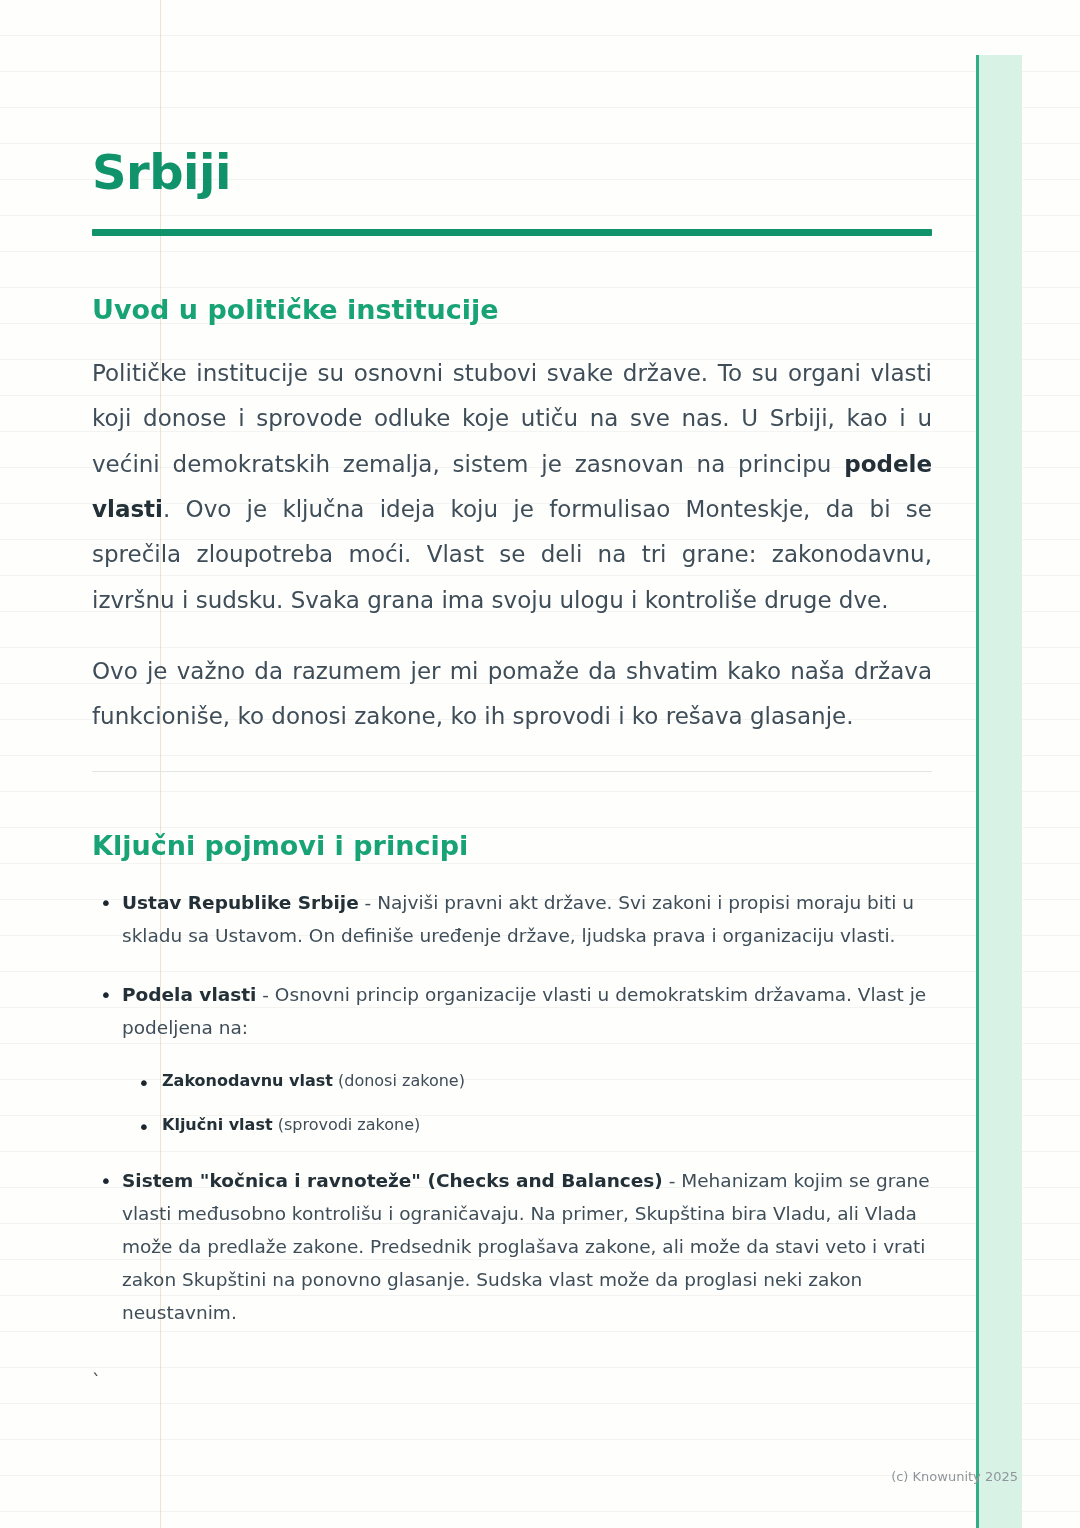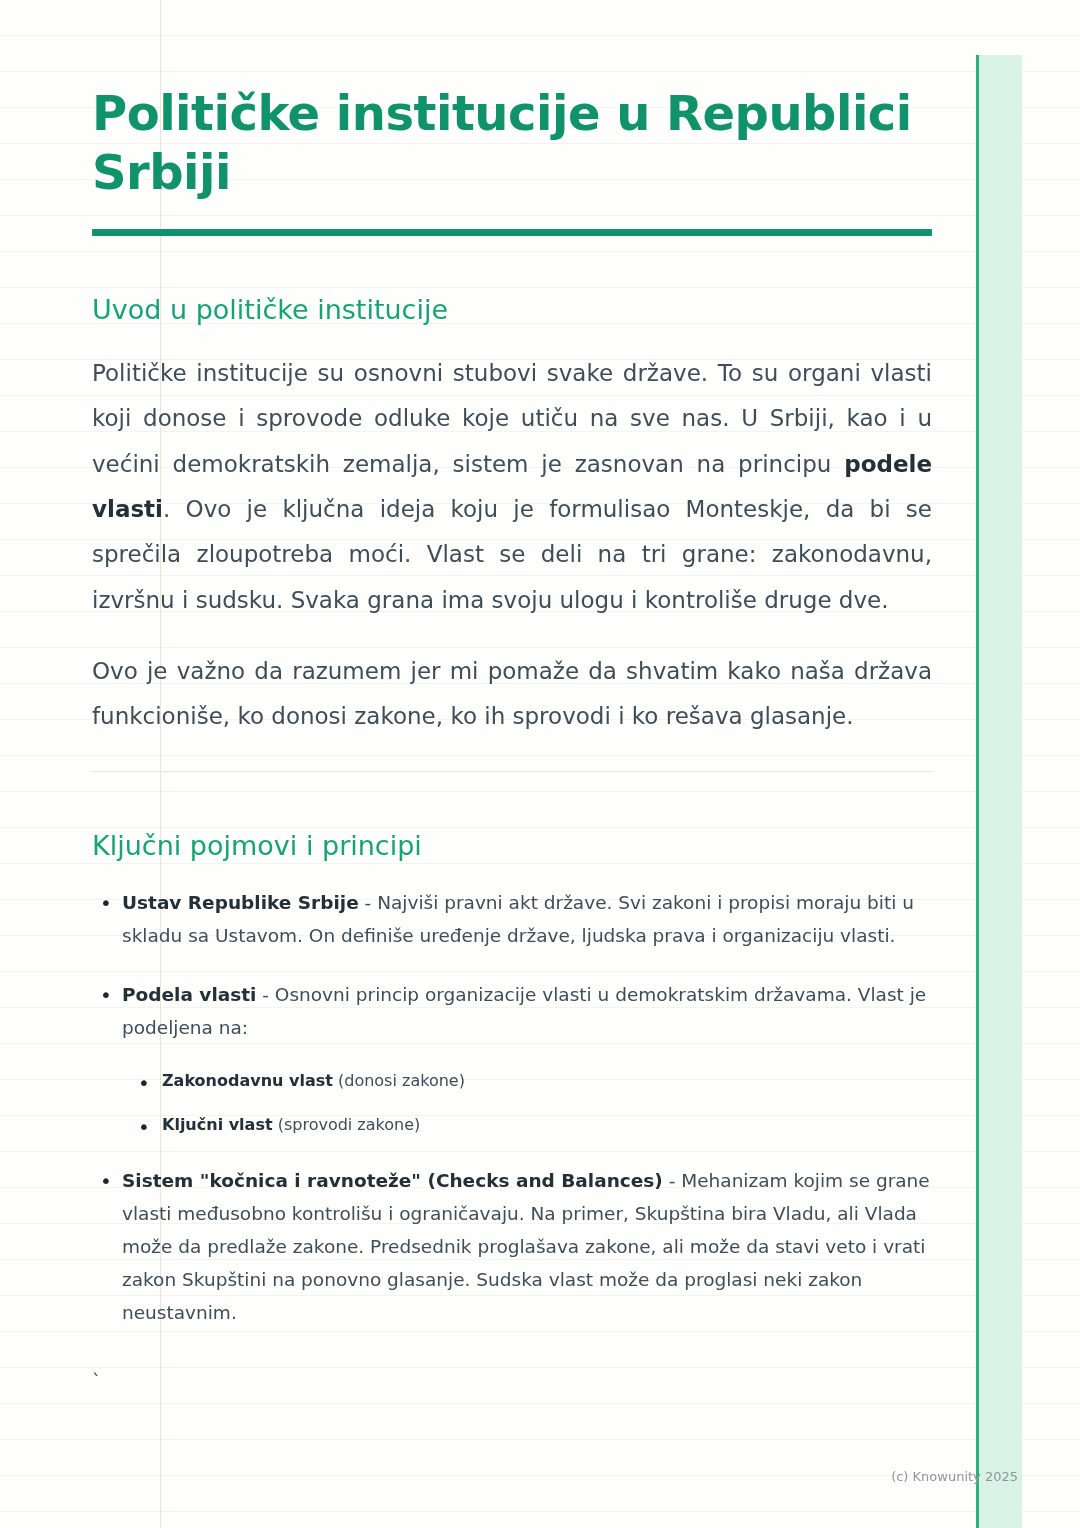--- a/index.html
+++ b/index.html
@@ -48,21 +48,21 @@
   }
   .title-rule {
     margin-top: 28px;
     height: 7px;
     width: 100%;
     background: #10926a;
     border-radius: 1px;
   }
   h2.section-heading {
     font-size: 27px;
-    font-weight: 400;
+    font-weight: 700;
     color: #18a377;
     margin-top: 58px;
     margin-bottom: 26px;
   }
   p.body-par {
     font-size: 23px;
     line-height: 1.97;
     text-align: justify;
     color: #3e4d58;
     margin-bottom: 26px;
@@ -122,21 +122,21 @@
 </style>
 </head>
 <body>
 
 <div class="page">
   <div class="margin-line"></div>
   <div class="side-stripe"></div>
 
   <div class="content">
 
-    <h1 class="doc-title"><span>Političke institucije u Republici</span><br><span>Srbiji</span></h1>
+    <h1 class="doc-title"><br><span>Srbiji</span></h1>
 
     <div class="title-rule"></div>
 
     <h2 class="section-heading">Uvod u političke institucije</h2>
 
     <p class="body-par"><span>Političke institucije su osnovni stubovi svake države. To su organi vlasti koji donose i sprovode odluke koje utiču na sve nas. U Srbiji, kao i u većini demokratskih zemalja, sistem je zasnovan na principu </span><b>podele vlasti</b><span>. Ovo je ključna ideja koju je formulisao Monteskje, da bi se sprečila zloupotreba moći. Vlast se deli na tri grane: zakonodavnu, izvršnu i sudsku. Svaka grana ima svoju ulogu i kontroliše druge dve.</span></p>
 
     <p class="body-par">Ovo je važno da razumem jer mi pomaže da shvatim kako naša država funkcioniše, ko donosi zakone, ko ih sprovodi i ko rešava glasanje.</p>
 
     <div class="divider"></div>

